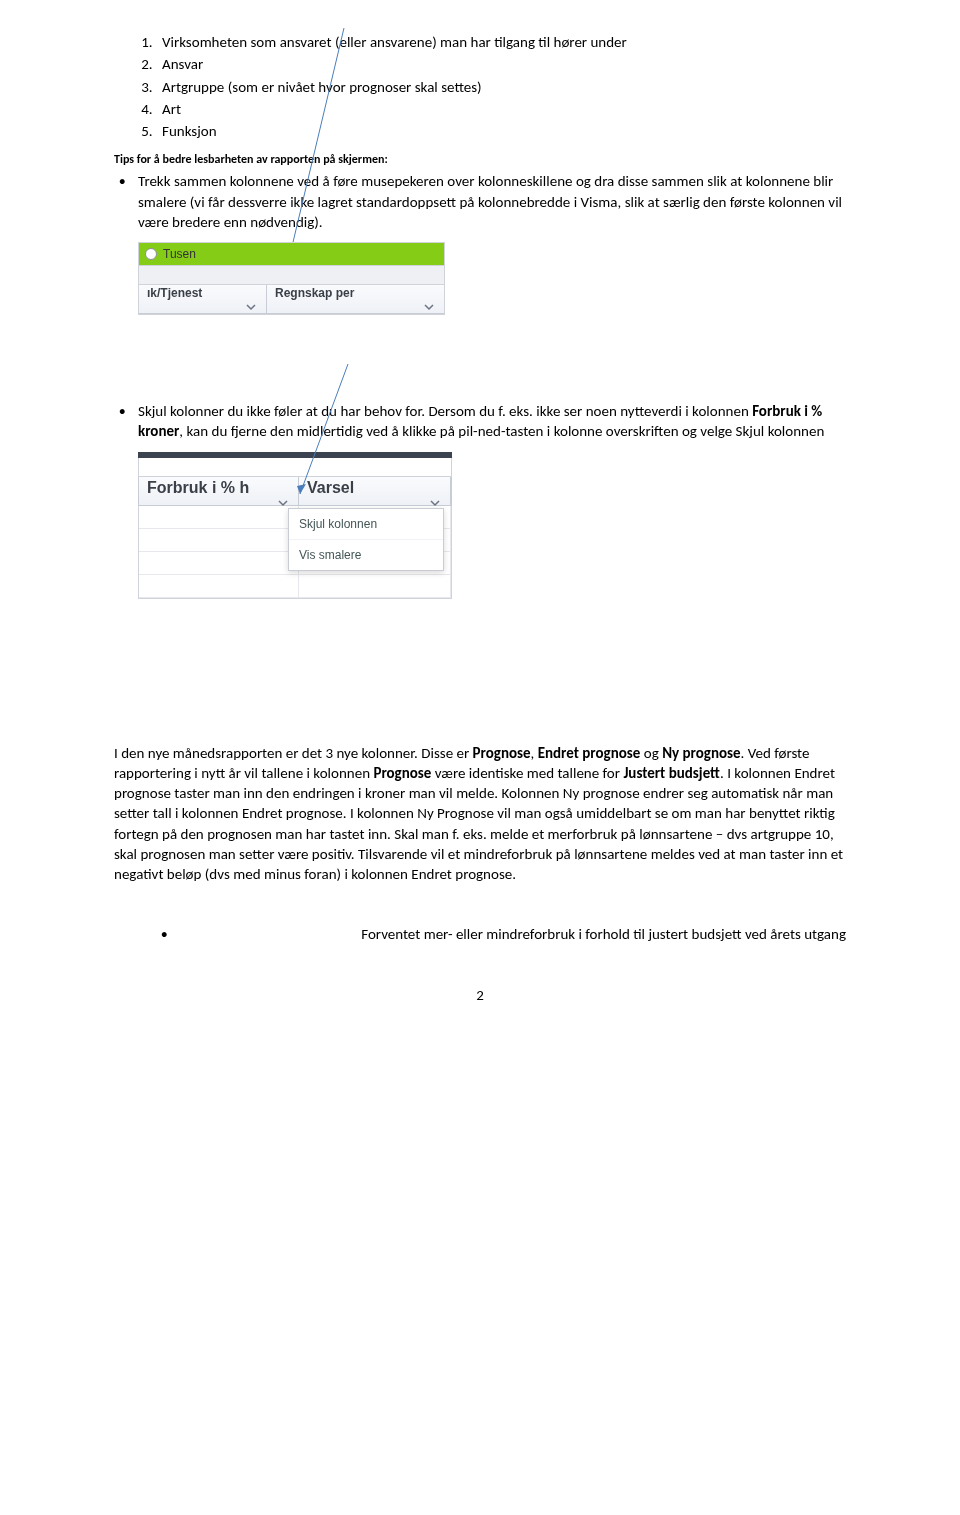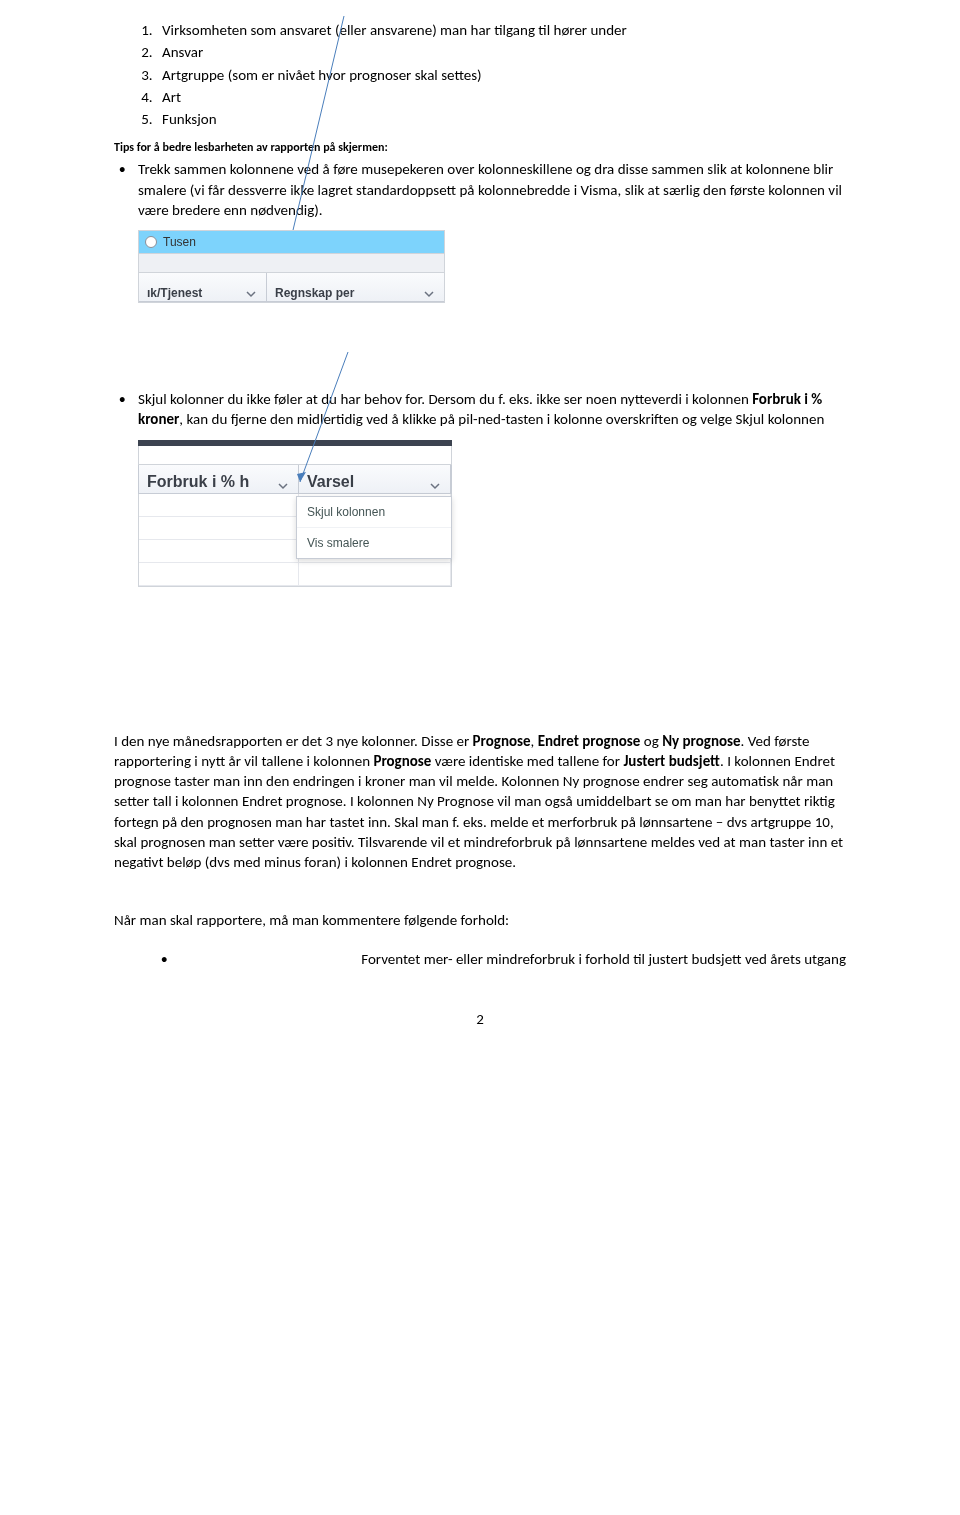--- a/index.html
+++ b/index.html
@@ -6,21 +6,21 @@
     margin: 0;
     padding: 0;
     background: #fff;
     font-family: Calibri, "Segoe UI", Arial, sans-serif;
     font-size: 15px;
     color: #000;
     line-height: 1.35;
   }
   .page {
     width: 932px;
-    margin: 0 auto;
+    margin: 12px auto;
     padding: 20px 100px 40px 100px;
     box-sizing: border-box;
   }
   ol.numlist {
     margin: 0 0 8px 42px;
     padding: 0;
   }
   ol.numlist li {
     margin: 0 0 2px 0;
     padding-left: 6px;
@@ -56,21 +56,21 @@
     background: #fff;
     border: 1px solid #d0d4da;
     margin: 6px 0 4px 0;
     font-family: Verdana, Arial, sans-serif;
     font-size: 12px;
     color: #333;
     position: relative;
   }
   .shot1-top {
     height: 22px;
-    background: #7dd3fc;
+    background: #84cc16;
     border-bottom: 1px solid #d0d4da;
     display: flex;
     align-items: center;
     padding-left: 6px;
   }
   .radio-off {
     width: 12px; height: 12px; border-radius: 50%;
     border: 1px solid #8a8f99;
     margin-right: 6px;
     box-sizing: border-box;
@@ -82,27 +82,28 @@
     background: #eef0f4;
     border-bottom: 1px solid #d0d4da;
   }
   .shot1-hdr {
     display: flex;
     background: linear-gradient(#fafbfd, #eef1f6);
     border-bottom: 1px solid #c7ccd5;
   }
   .colcell {
     display: flex;
-    align-items: flex-end;
+    align-items: flex-start;
     height: 28px;
     border-right: 1px solid #c7ccd5;
     padding: 0 8px;
     font-weight: bold;
     color: #3a3f48;
     box-sizing: border-box;
+    flex-direction: column;
   }
   .colcell.c1 { width: 128px; }
   .colcell.c2 { flex: 1; border-right: none; }
   .chev {
     margin-left: auto;
     width: 14px; height: 14px;
     display: flex; align-items: center; justify-content: center;
   }
   .chev svg { width: 10px; height: 10px; }
   
@@ -149,21 +150,21 @@
     display: flex;
   }
   .shot2-row .cell {
     border-right: 1px solid #e6e8ed;
     box-sizing: border-box;
   }
   .shot2-row .cell.cA { width: 160px; }
   .shot2-row .cell.cB { flex: 1; }
   .dropdown {
     position: absolute;
-    left: 158px;
+    left: 150px;
     top: 56px;
     width: 154px;
     background: #fff;
     border: 1px solid #c7ccd5;
     box-shadow: 0 2px 6px rgba(0,0,0,0.15);
     font-family: Verdana, Arial, sans-serif;
     font-size: 12px;
   }
   .dropdown-item {
     padding: 7px 10px;
@@ -293,21 +294,20 @@
   </div>
 
   <div style="height:140px;"></div>
 
   <p class="para">
     <span>I den nye månedsrapporten er det 3 nye kolonner. Disse er </span><b>Prognose</b><span>, </span><b>Endret prognose</b><span> og </span><b>Ny prognose</b><span>. Ved første rapportering i nytt år vil tallene i kolonnen </span><b>Prognose</b><span> være identiske med tallene for </span><b>Justert budsjett</b><span>. I kolonnen Endret prognose taster man inn den endringen i kroner man vil melde. Kolonnen Ny prognose endrer seg automatisk når man setter tall i kolonnen Endret prognose. I kolonnen Ny Prognose vil man også umiddelbart se om man har benyttet riktig fortegn på den prognosen man har tastet inn. Skal man f. eks. melde et merforbruk på lønnsartene – dvs artgruppe 10, skal prognosen man setter være positiv. Tilsvarende vil et mindreforbruk på lønnsartene meldes ved at man taster inn et negativt beløp (dvs med minus foran) i kolonnen Endret prognose.</span>
   </p>
 
   <div class="spacer-md"></div>
 
-  <p class="para">Når man skal rapportere, må man kommentere følgende forhold:</p>
 
   <ul class="bullets" style="margin-left:42px;text-align:right;">
     <li>Forventet mer- eller mindreforbruk i forhold til justert budsjett ved årets utgang</li>
   </ul>
 
   <div class="pagenum">2</div>
 
 </div>
 
 </body></html>

